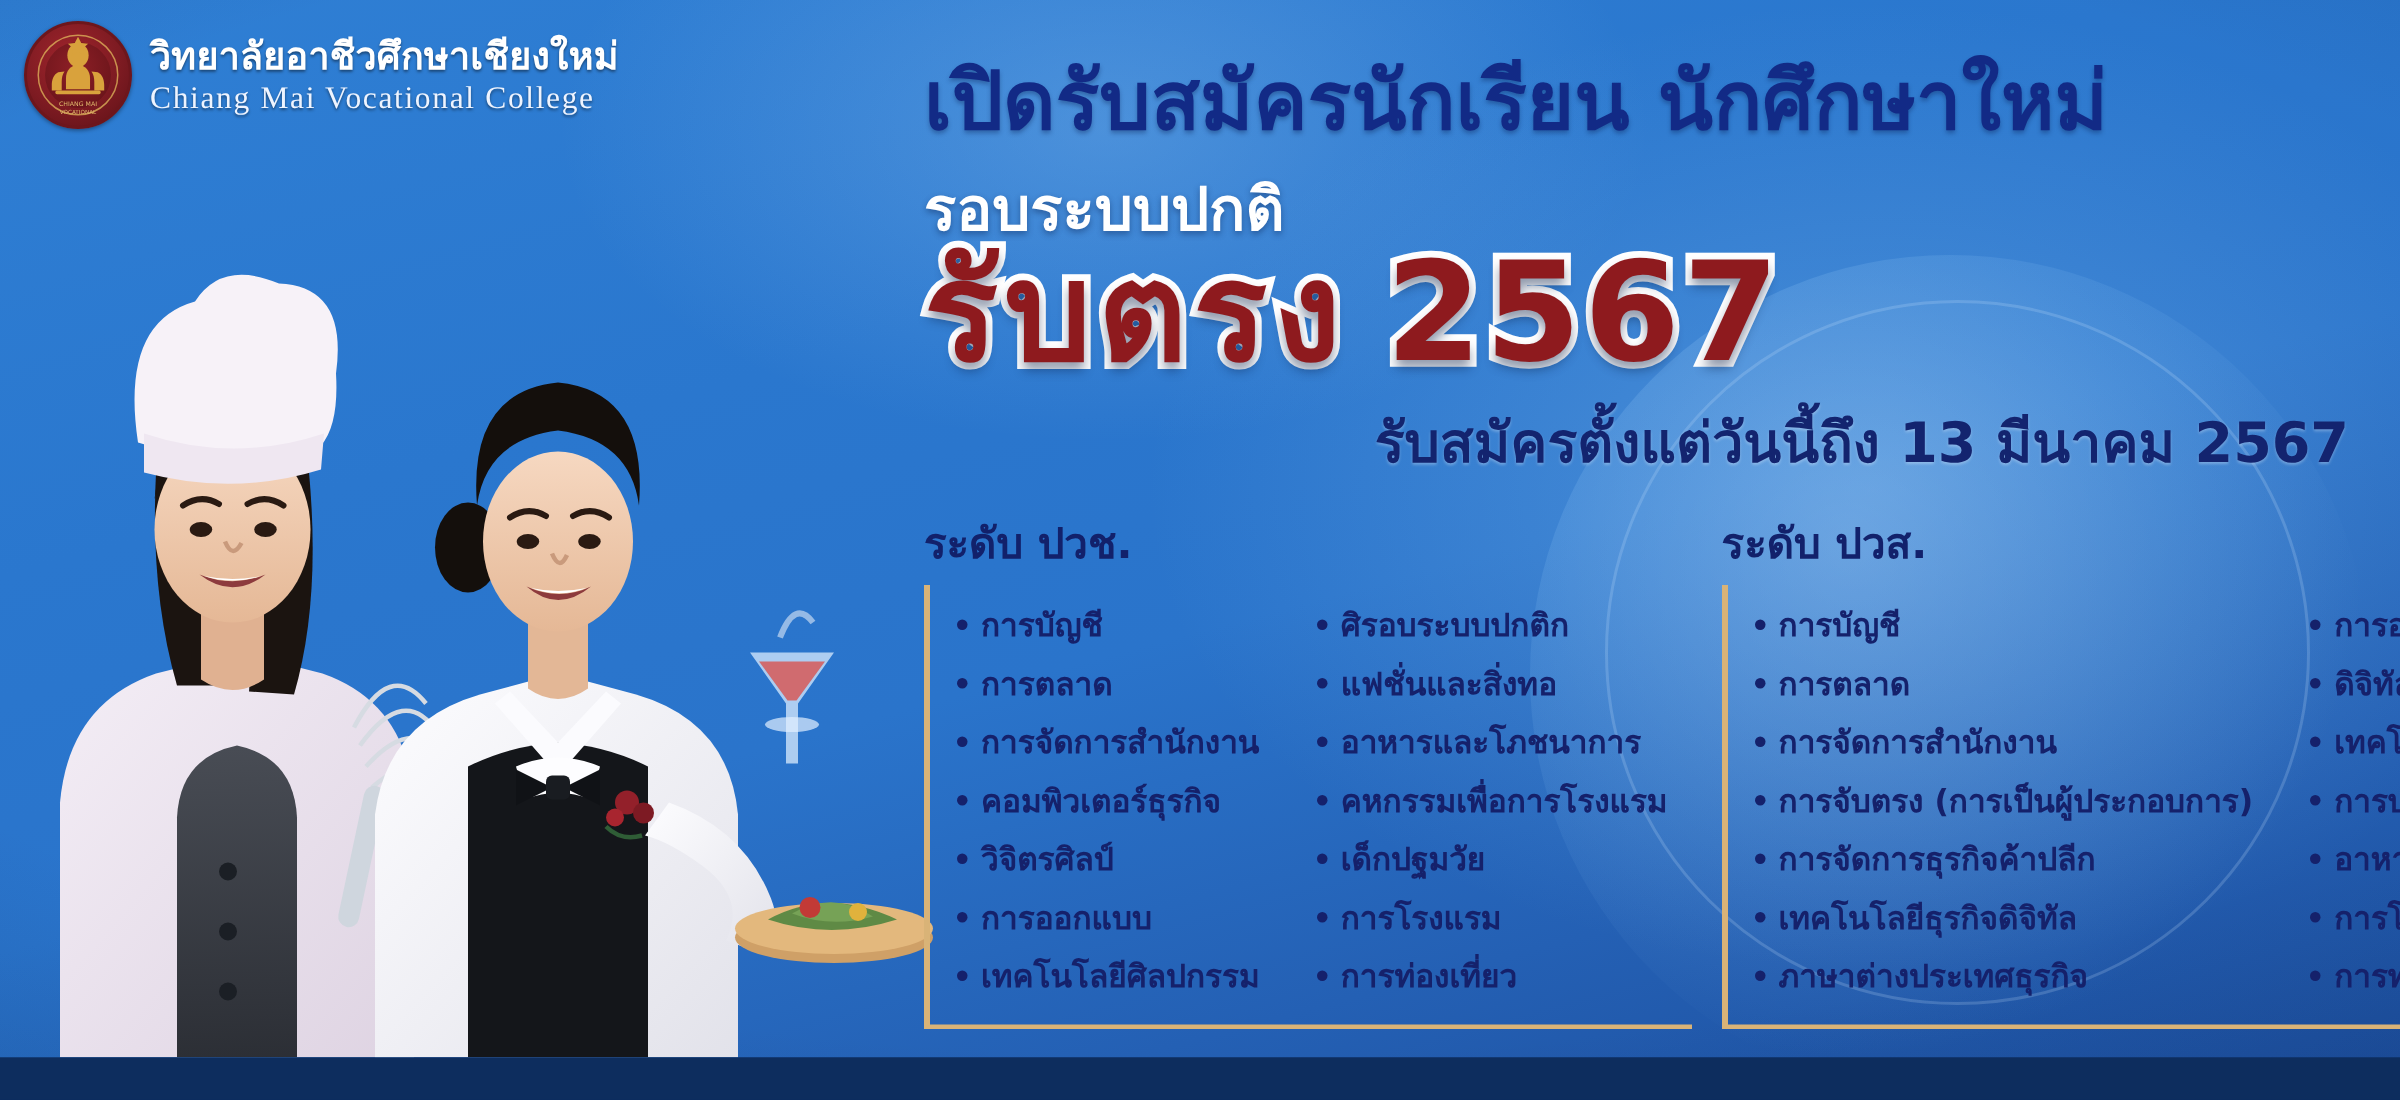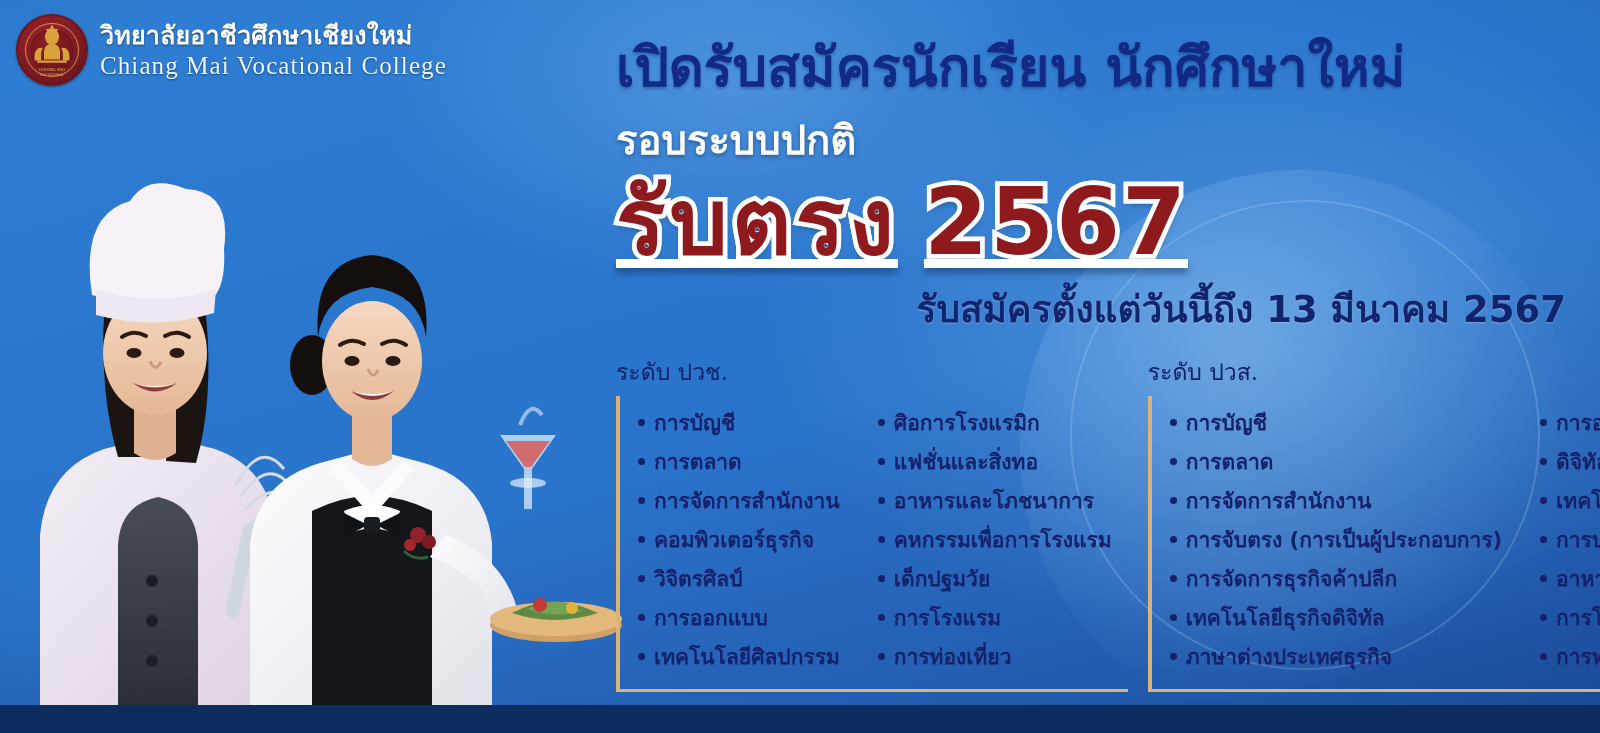--- a/index.html
+++ b/index.html
@@ -35,54 +35,53 @@
         background:radial-gradient(circle at 42% 34%, #a0242c 0%, #7e1b22 55%, #5d1117 100%);
         border:2px solid #6d161c;box-shadow:0 1px 3px rgba(0,0,0,.4);}
   .seal .ring{position:absolute;inset:7px;border-radius:50%;border:1px solid rgba(226,184,92,.75);}
   .seal .disc{position:absolute;inset:12px;border-radius:50%;
         background:radial-gradient(circle at 45% 38%, #8d1f26 0%, #6f161c 70%, #581016 100%);}
   .seal svg{position:absolute;inset:0;width:100%;height:100%;}
   .brand-text{display:flex;flex-direction:column;line-height:1;}
   .brand-th{color:#ffffff;font-size:25px;font-weight:700;letter-spacing:.2px;
         text-shadow:0 1px 2px rgba(0,0,0,.45);}
   .brand-en{color:#eef4ff;font-family:"Liberation Serif","DejaVu Serif",serif;
-        font-size:25px;letter-spacing:1.1px;margin-top:5px;text-shadow:0 1px 2px rgba(0,0,0,.45);}
+        font-size:21px;letter-spacing:1.1px;margin-top:5px;text-shadow:0 1px 2px rgba(0,0,0,.45);}
 
   
   .photos{position:absolute;left:0;bottom:0;width:640px;height:640px;z-index:4;}
   .photos svg{display:block;width:100%;height:100%;}
 
   
   .content{position:absolute;left:616px;top:40px;width:950px;z-index:5;}
   .headline{
     color:#122a86;font-size:54px;font-weight:700;line-height:1.05;white-space:nowrap;
     text-shadow:0 2px 3px rgba(10,30,80,.35);
   }
   .subhead{
     color:#ffffff;font-size:40px;font-weight:700;line-height:1.05;margin-top:22px;
     text-shadow:0 2px 4px rgba(10,35,85,.45);
   }
   .bigred{
-    margin-top:16px;font-size:92px;font-weight:700;line-height:1.0;color:#8e1a1e;
+    margin-top:2px;font-size:92px;font-weight:700;line-height:1.0;color:#8e1a1e;
     letter-spacing:4px;white-space:nowrap;
     -webkit-text-stroke:9px #ffffff;paint-order:stroke fill;
     text-shadow:0 5px 7px rgba(8,30,70,.45);
-    text-decoration:underline;
   }
   .bigred .yr{letter-spacing:2px;margin-left:26px;}
   .dateline{
     color:#13246f;font-size:37px;font-weight:700;margin-top:10px;white-space:nowrap;
     text-shadow:0 1px 2px rgba(255,255,255,.28);
     text-align:right;
   }
 
   
   .levels{display:flex;gap:20px;margin-top:16px;}
   .level{flex:0 0 auto;}
-  .level-title{color:#12216b;font-size:23px;font-weight:400;margin-bottom:6px;}
+  .level-title{color:#12216b;font-size:28px;font-weight:700;margin-bottom:6px;}
   .level-box{
     border-left:4px solid #d9b377;border-bottom:3px solid #d9b377;
     padding:8px 0 12px 0;display:flex;gap:4px;
   }
   .col{display:flex;flex-direction:column;}
   .course{
     display:flex;align-items:baseline;gap:9px;color:#15216b;font-size:21px;
     font-weight:700;line-height:1;padding:9px 16px 9px 18px;white-space:nowrap;
   }
   .course .dot{width:7px;height:7px;border-radius:50%;background:#15216b;flex:0 0 auto;
@@ -268,21 +267,21 @@
                 <span>การออกแบบ</span>
               </div>
             <div class="course">
                 <span class="dot"></span>
                 <span>เทคโนโลยีศิลปกรรม</span>
               </div>
           </div>
           <div class="col">
             <div class="course">
                 <span class="dot"></span>
-                <span>ศิอการโรงแรมิก</span>
+                <span>ศิรอบระบบปกติก</span>
               </div>
             <div class="course">
                 <span class="dot"></span>
                 <span>แฟชั่นและสิ่งทอ</span>
               </div>
             <div class="course">
                 <span class="dot"></span>
                 <span>อาหารและโภชนาการ</span>
               </div>
             <div class="course">

